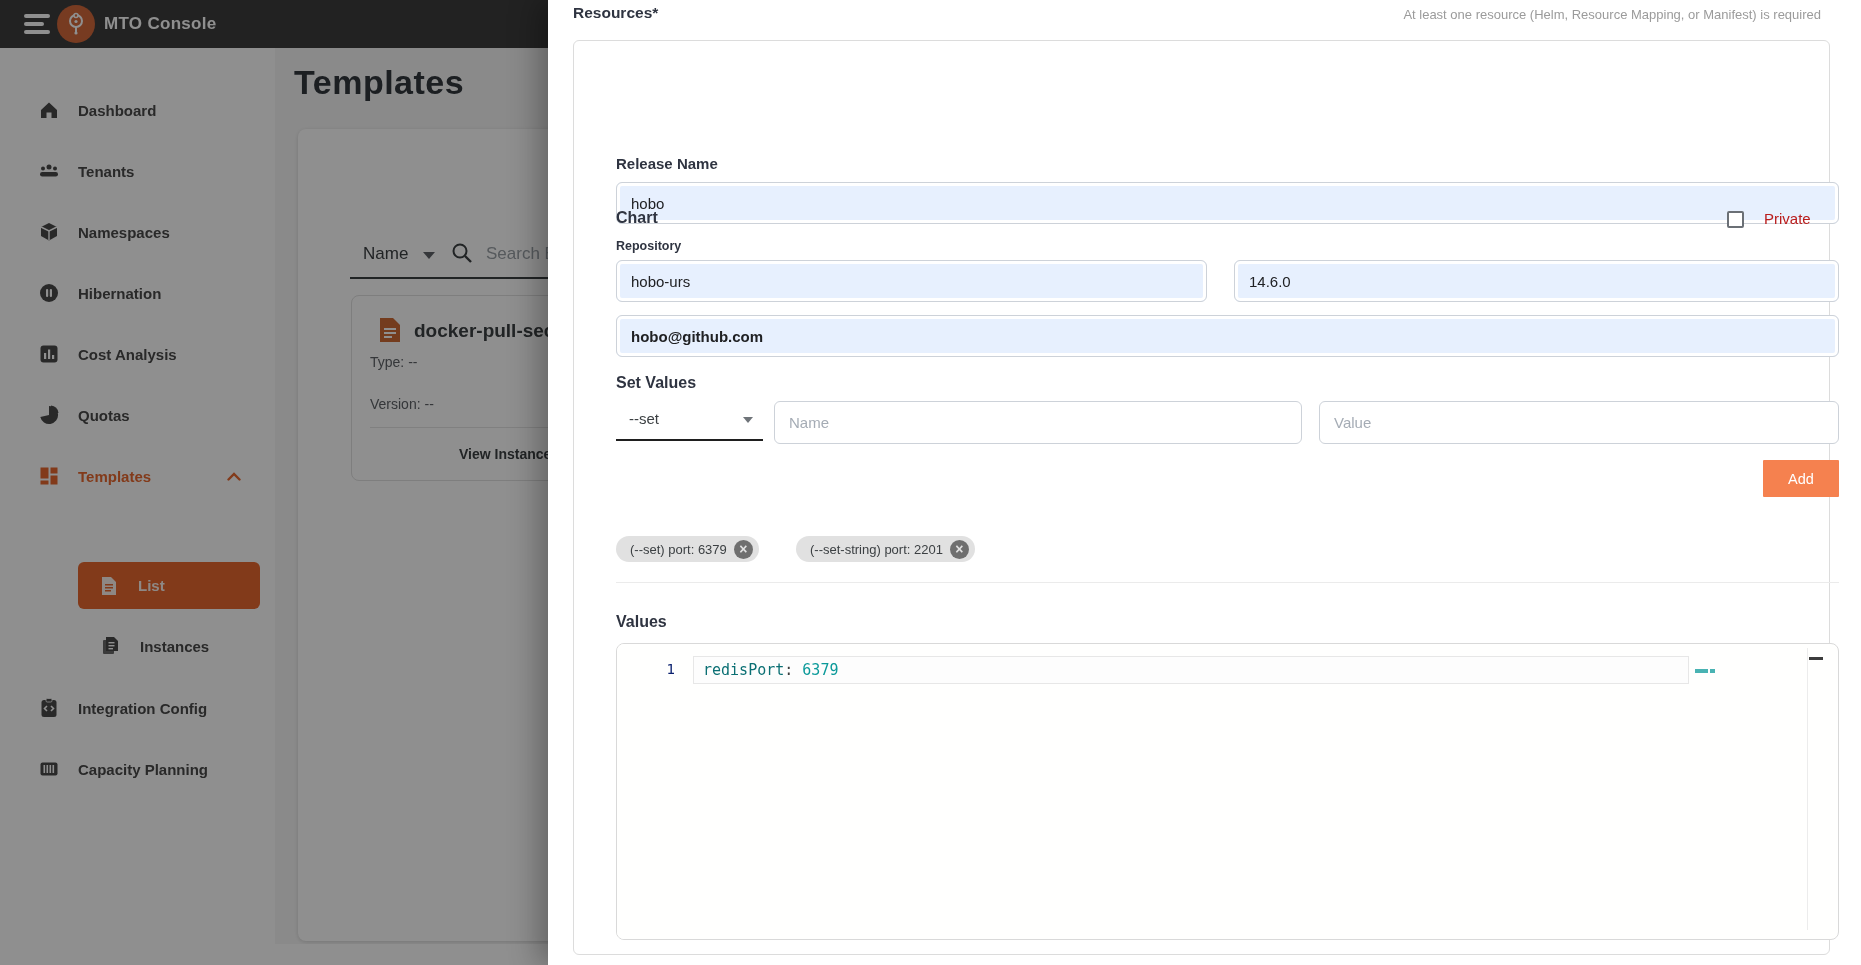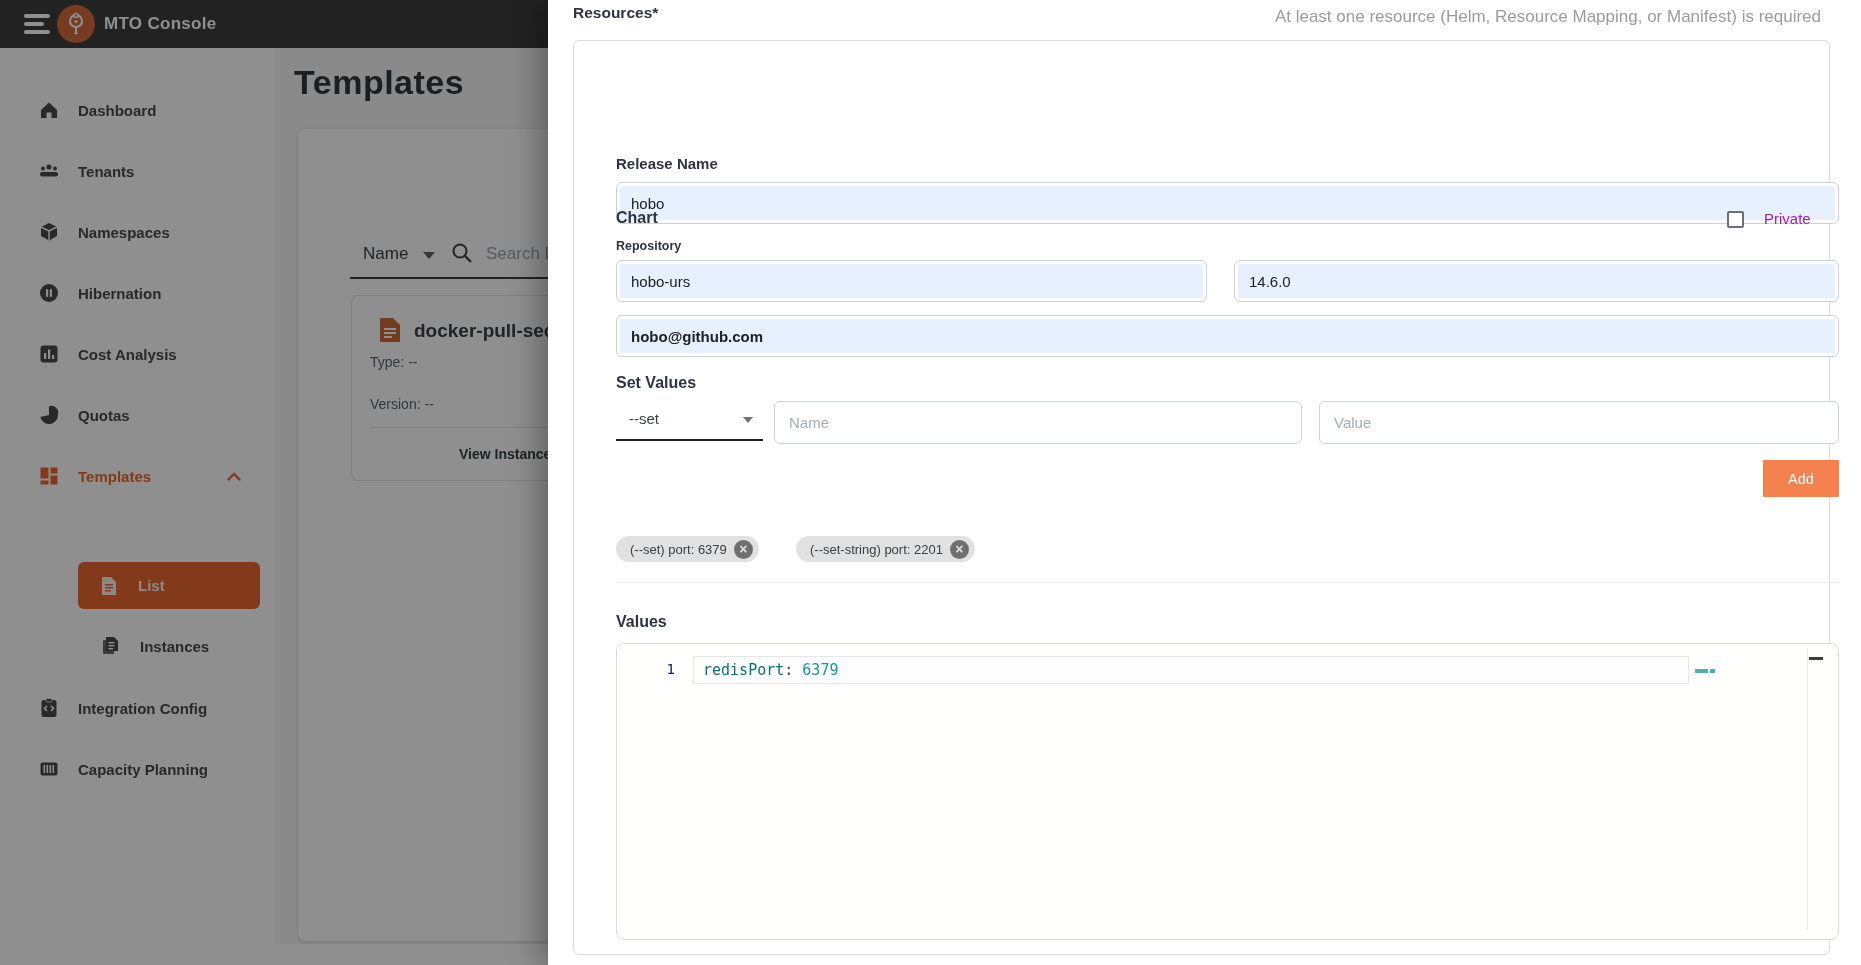--- a/index.html
+++ b/index.html
@@ -52,41 +52,41 @@
   #tpl-action { position:absolute; left:107px; top:150px; font-size:14px; font-weight:600; color:#3c4043; cursor:pointer; }
   #footer-band { position:absolute; left:0px; top:896px; width:1586px; height:21px; background:#ffffff; }
 
   
   #overlay { position:absolute; left:0; top:0; width:1861px; height:965px; background:rgba(0,0,0,.44); z-index:5; }
 
   
   #drawer { position:absolute; left:548px; top:0; width:1313px; height:965px; background:#fff; z-index:10;
             box-shadow:-10px 0 28px rgba(0,0,0,.3);padding-left:32px; }
   #resources-label { position:absolute; left:25px; top:4px; font-size:15.5px; font-weight:700; color:#2f3441; }
-  #resources-hint { position:absolute; right:40px; top:7px; font-size:17px; color:#9b9b9b; }
+  #resources-hint { position:absolute; right:40px; top:7px; font-size:13px; color:#9b9b9b; }
   #helm-box { position:absolute; left:25px; top:40px; width:1257px; height:915px; border:1px solid #dcdcdc; border-radius:6px; background:#fff; }
   #helm-header { position:absolute; left:0; top:0; width:100%; height:60px; border-bottom:1px solid #e6e6e6; background:#fdfdfd;
                  border-radius:6px 6px 0 0; cursor:pointer; }
   #helm-caret { position:absolute; left:31px; top:27px; width:0; height:0; border-left:6px solid transparent;
                 border-right:6px solid transparent; border-bottom:7px solid #555; }
   #helm-title { position:absolute; left:50px; top:20px; font-size:16.5px; color:#3c4043; }
 
   .fld-label { position:absolute; font-size:15px; font-weight:700; color:#2f3441; }
   .fld-label.small { font-size:12.5px; }
   .sec-label { position:absolute; font-size:16px; font-weight:700; color:#2f3441; }
 
   .tbox { position:absolute; height:42px; border:1px solid #cdd2d9; border-radius:6px; font-size:15px; color:#202124;
           font-family:inherit; padding:0 14px; outline:none; }
   .tbox.fill { background:#e7f0fe; box-shadow:inset 0 0 0 3px #fff; }
   .tbox.empty { background:#fff; }
   .tbox::placeholder { color:#a5acb5; }
 
   #private-check { position:absolute; left:1153px; top:170px; width:17px; height:17px; border:2px solid #6b7076; border-radius:2px;
                    background:#fff; cursor:pointer; }
-  #private-label { position:absolute; left:1190px; top:169px; font-size:15px; color:#a21caf; }
+  #private-label { position:absolute; left:1190px; top:169px; font-size:15px; color:#b91c1c; }
 
   #flag-select { position:absolute; left:42px; top:402px; width:147px; height:40px; cursor:pointer; }
   #flag-text { position:absolute; left:13px; top:9px; font-size:15px; color:#3c4043; }
   #flag-caret { position:absolute; right:10px; top:16px; width:0; height:0; border-left:5.5px solid transparent;
                 border-right:5.5px solid transparent; border-top:6.5px solid #6f7479; }
   #flag-underline { position:absolute; left:0; bottom:0; width:147px; height:2px; background:#1f1f1f; }
 
   #add-btn { position:absolute; left:1189px; top:461px; width:76px; height:37px; background:#f5814f; color:#fff; border:none;
              border-radius:1px; font-size:14.5px; font-family:inherit; cursor:pointer; }
 

